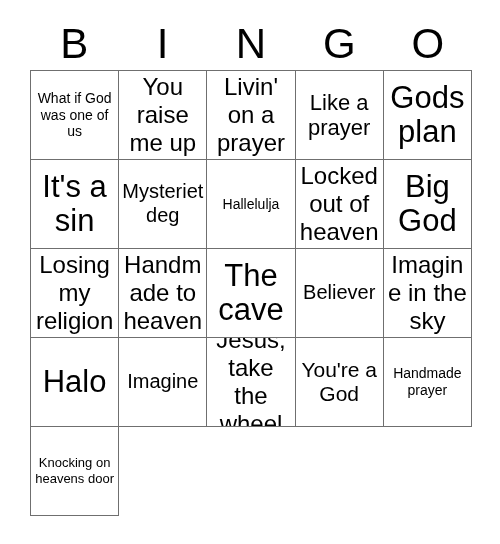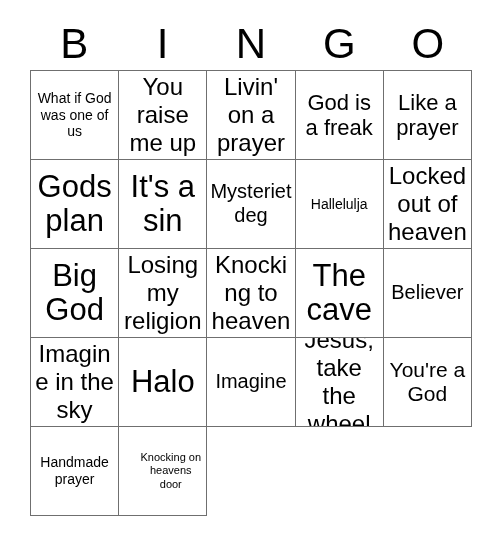--- a/index.html
+++ b/index.html
@@ -80,21 +80,21 @@
     color: #000000;
   }
 
   
   .fs-xxl .cell-text { font-size: 31px; line-height: 1.10; }
   .fs-xl  .cell-text { font-size: 21px; line-height: 1.12; }
   .fs-lg  .cell-text { font-size: 22px; line-height: 1.14; }
   .fs-md  .cell-text { font-size: 24px; line-height: 1.16; }
   .fs-sm  .cell-text { font-size: 20px; line-height: 1.18; }
   .fs-xs  .cell-text { font-size: 14px; line-height: 1.20; }
-  .fs-xxs .cell-text { font-size: 11px; line-height: 1.22; margin-left: 16px; }
+  .fs-xxs .cell-text { font-size: 13px; line-height: 1.22; }
 </style>
 </head>
 <body>
 
 <div id="bingo-card">
 
   <div id="bingo-header">
     <div class="header-letter">B</div>
     <div class="header-letter">I</div>
     <div class="header-letter">N</div>
@@ -105,23 +105,20 @@
   <div id="bingo-grid">
 
     <div class="bingo-cell fs-xs">
       <span class="cell-text">What if God was one of us</span>
     </div>
     <div class="bingo-cell fs-md">
       <span class="cell-text">You raise me up</span>
     </div>
     <div class="bingo-cell fs-md">
       <span class="cell-text">Livin' on a prayer</span>
-    </div>
-    <div class="bingo-cell fs-lg">
-      <span class="cell-text">God is a freak</span>
     </div>
     <div class="bingo-cell fs-lg">
       <span class="cell-text">Like a prayer</span>
     </div>
 
     <div class="bingo-cell fs-xxl">
       <span class="cell-text">Gods plan</span>
     </div>
     <div class="bingo-cell fs-xxl">
       <span class="cell-text">It's a sin</span>
@@ -136,21 +133,21 @@
       <span class="cell-text">Locked out of heaven</span>
     </div>
 
     <div class="bingo-cell fs-xxl">
       <span class="cell-text">Big God</span>
     </div>
     <div class="bingo-cell fs-md">
       <span class="cell-text">Losing my religion</span>
     </div>
     <div class="bingo-cell fs-md">
-      <span class="cell-text">Knocking to heaven</span>
+      <span class="cell-text">Handmade to heaven</span>
     </div>
     <div class="bingo-cell fs-xxl">
       <span class="cell-text">The cave</span>
     </div>
     <div class="bingo-cell fs-sm">
       <span class="cell-text">Believer</span>
     </div>
 
     <div class="bingo-cell fs-md">
       <span class="cell-text">Imagine in the sky</span>

